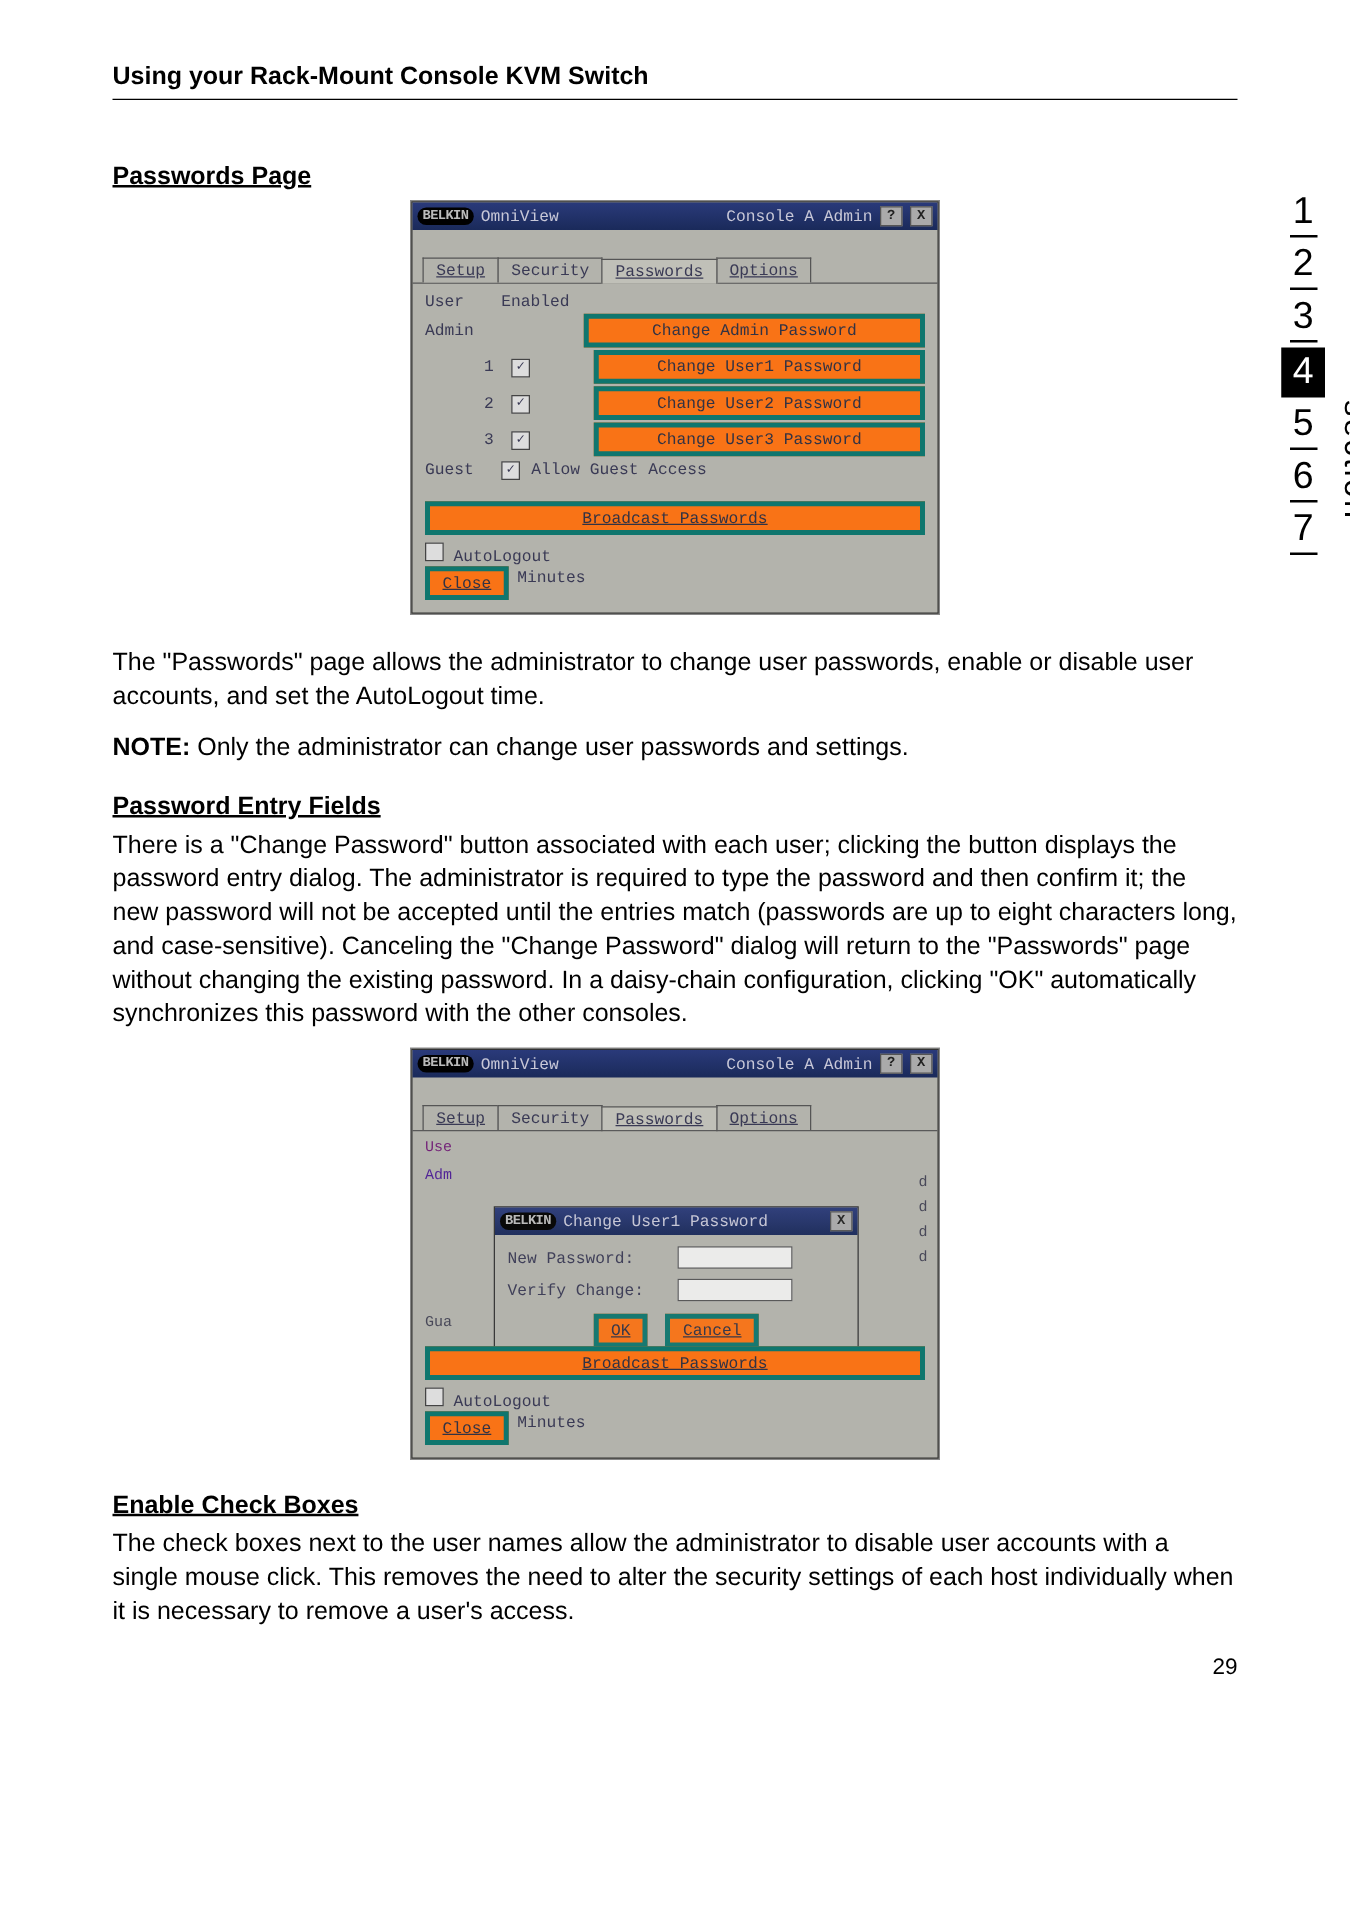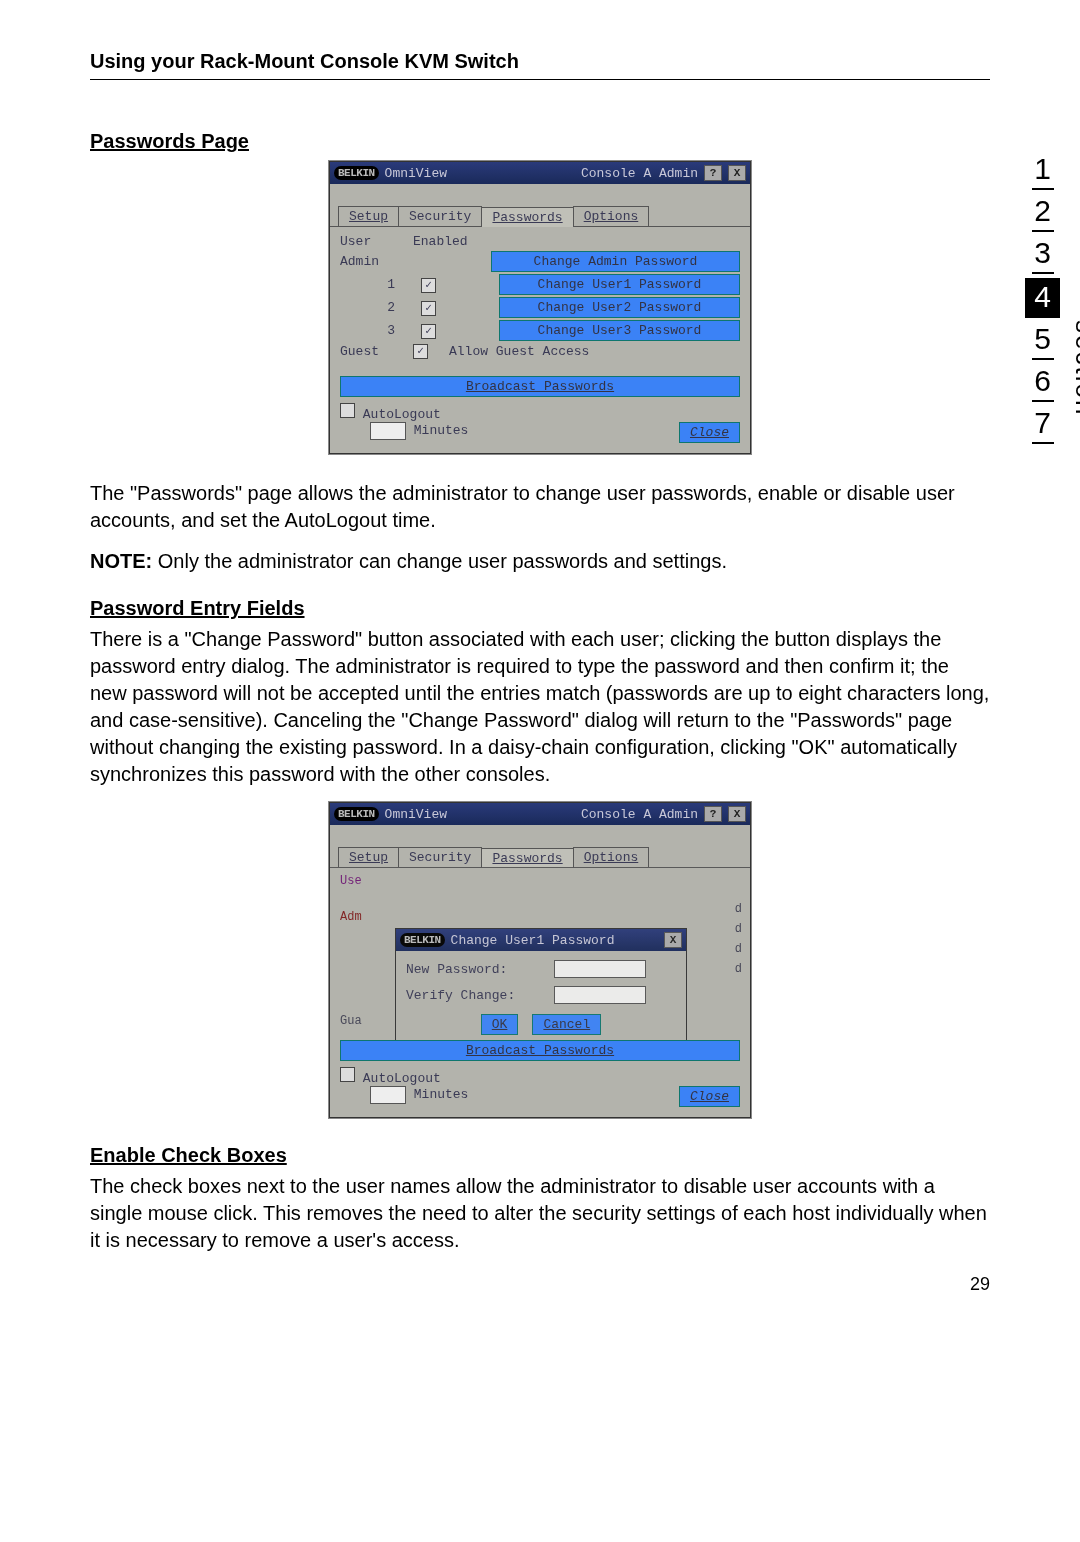--- a/index.html
+++ b/index.html
@@ -144,41 +144,41 @@
     position: relative;
     top: 1px;
   }
   .osd-body {
     border-top: 1px solid #555;
     padding: 6px 10px 10px 10px;
   }
   .osd-row {
     display: flex;
     align-items: center;
-    gap: 18px;
+    gap: 6px;
     padding: 1px 0;
     font-size: 13px;
   }
   .osd-col-user { width: 55px; }
   .osd-col-enabled { width: 60px; }
   .osd-checkbox {
     width: 13px;
     height: 13px;
     border: 1px solid #444;
     background: #ddd;
     display: inline-flex;
     align-items: center;
     justify-content: center;
     font-size: 11px;
     line-height: 1;
   }
   .osd-check-mark::before { content: "✓"; }
   .osd-btn {
-    border: 1px solid #0f766e;
-    background: #3b82f6;
+    border: 4px solid #0f766e;
+    background: #f97316;
     padding: 2px 10px;
     font-size: 13px;
     font-family: inherit;
     color: #334;
     position: relative;
   }
   .osd-btn.wide { flex: 1; text-align: center; }
   .osd-link-underline { text-decoration: underline; }
   .osd-bottom {
     padding: 6px 10px 10px 10px;
@@ -186,21 +186,21 @@
   }
   .osd-input {
     width: 34px;
     height: 16px;
     border: 1px solid #555;
     background: #eee;
     display: inline-block;
     vertical-align: middle;
   }
   .osd-input.med { width: 90px; }
-  .osd-close-row { display: flex; justify-content: flex-end; margin-top: -18px; font-style: italic; }
+  .osd-close-row { display: flex; margin-top: -18px; }
 
   
   .osd-modal {
     position: absolute;
     left: 65px;
     top: 60px;
     width: 290px;
     background: #b3b3ac;
     border: 1px solid #333;
   }
@@ -309,21 +309,21 @@
       <span class="osd-titlebtn">X</span>
     </div>
     <div class="osd-tabs">
       <div class="osd-tab"><span class="osd-link-underline">Setup</span></div>
       <div class="osd-tab"><span>Security</span></div>
       <div class="osd-tab active"><span class="osd-link-underline">Passwords</span></div>
       <div class="osd-tab"><span class="osd-link-underline">Options</span></div>
     </div>
     <div class="osd-body osd-body-dimmed" style="height:150px;position:relative">
       <div style="font-size:12px;color:#701a75">Use</div>
-      <div style="font-size:12px;color:#7f1d1d;margin-top:22px">Adm</div>
+      <div style="font-size:12px;color:#4c1d95;margin-top:8px">Adm</div>
       <div style="font-size:12px;color:#445;position:absolute;bottom:6px">Gua</div>
       <div class="right-edge-d" style="top:34px">d</div>
       <div class="right-edge-d" style="top:54px">d</div>
       <div class="right-edge-d" style="top:74px">d</div>
       <div class="right-edge-d" style="top:94px">d</div>
 
       <div class="osd-modal">
         <div class="osd-titlebar">
           <span class="osd-logo">BELKIN</span>
           <span>Change User1 Password</span>

